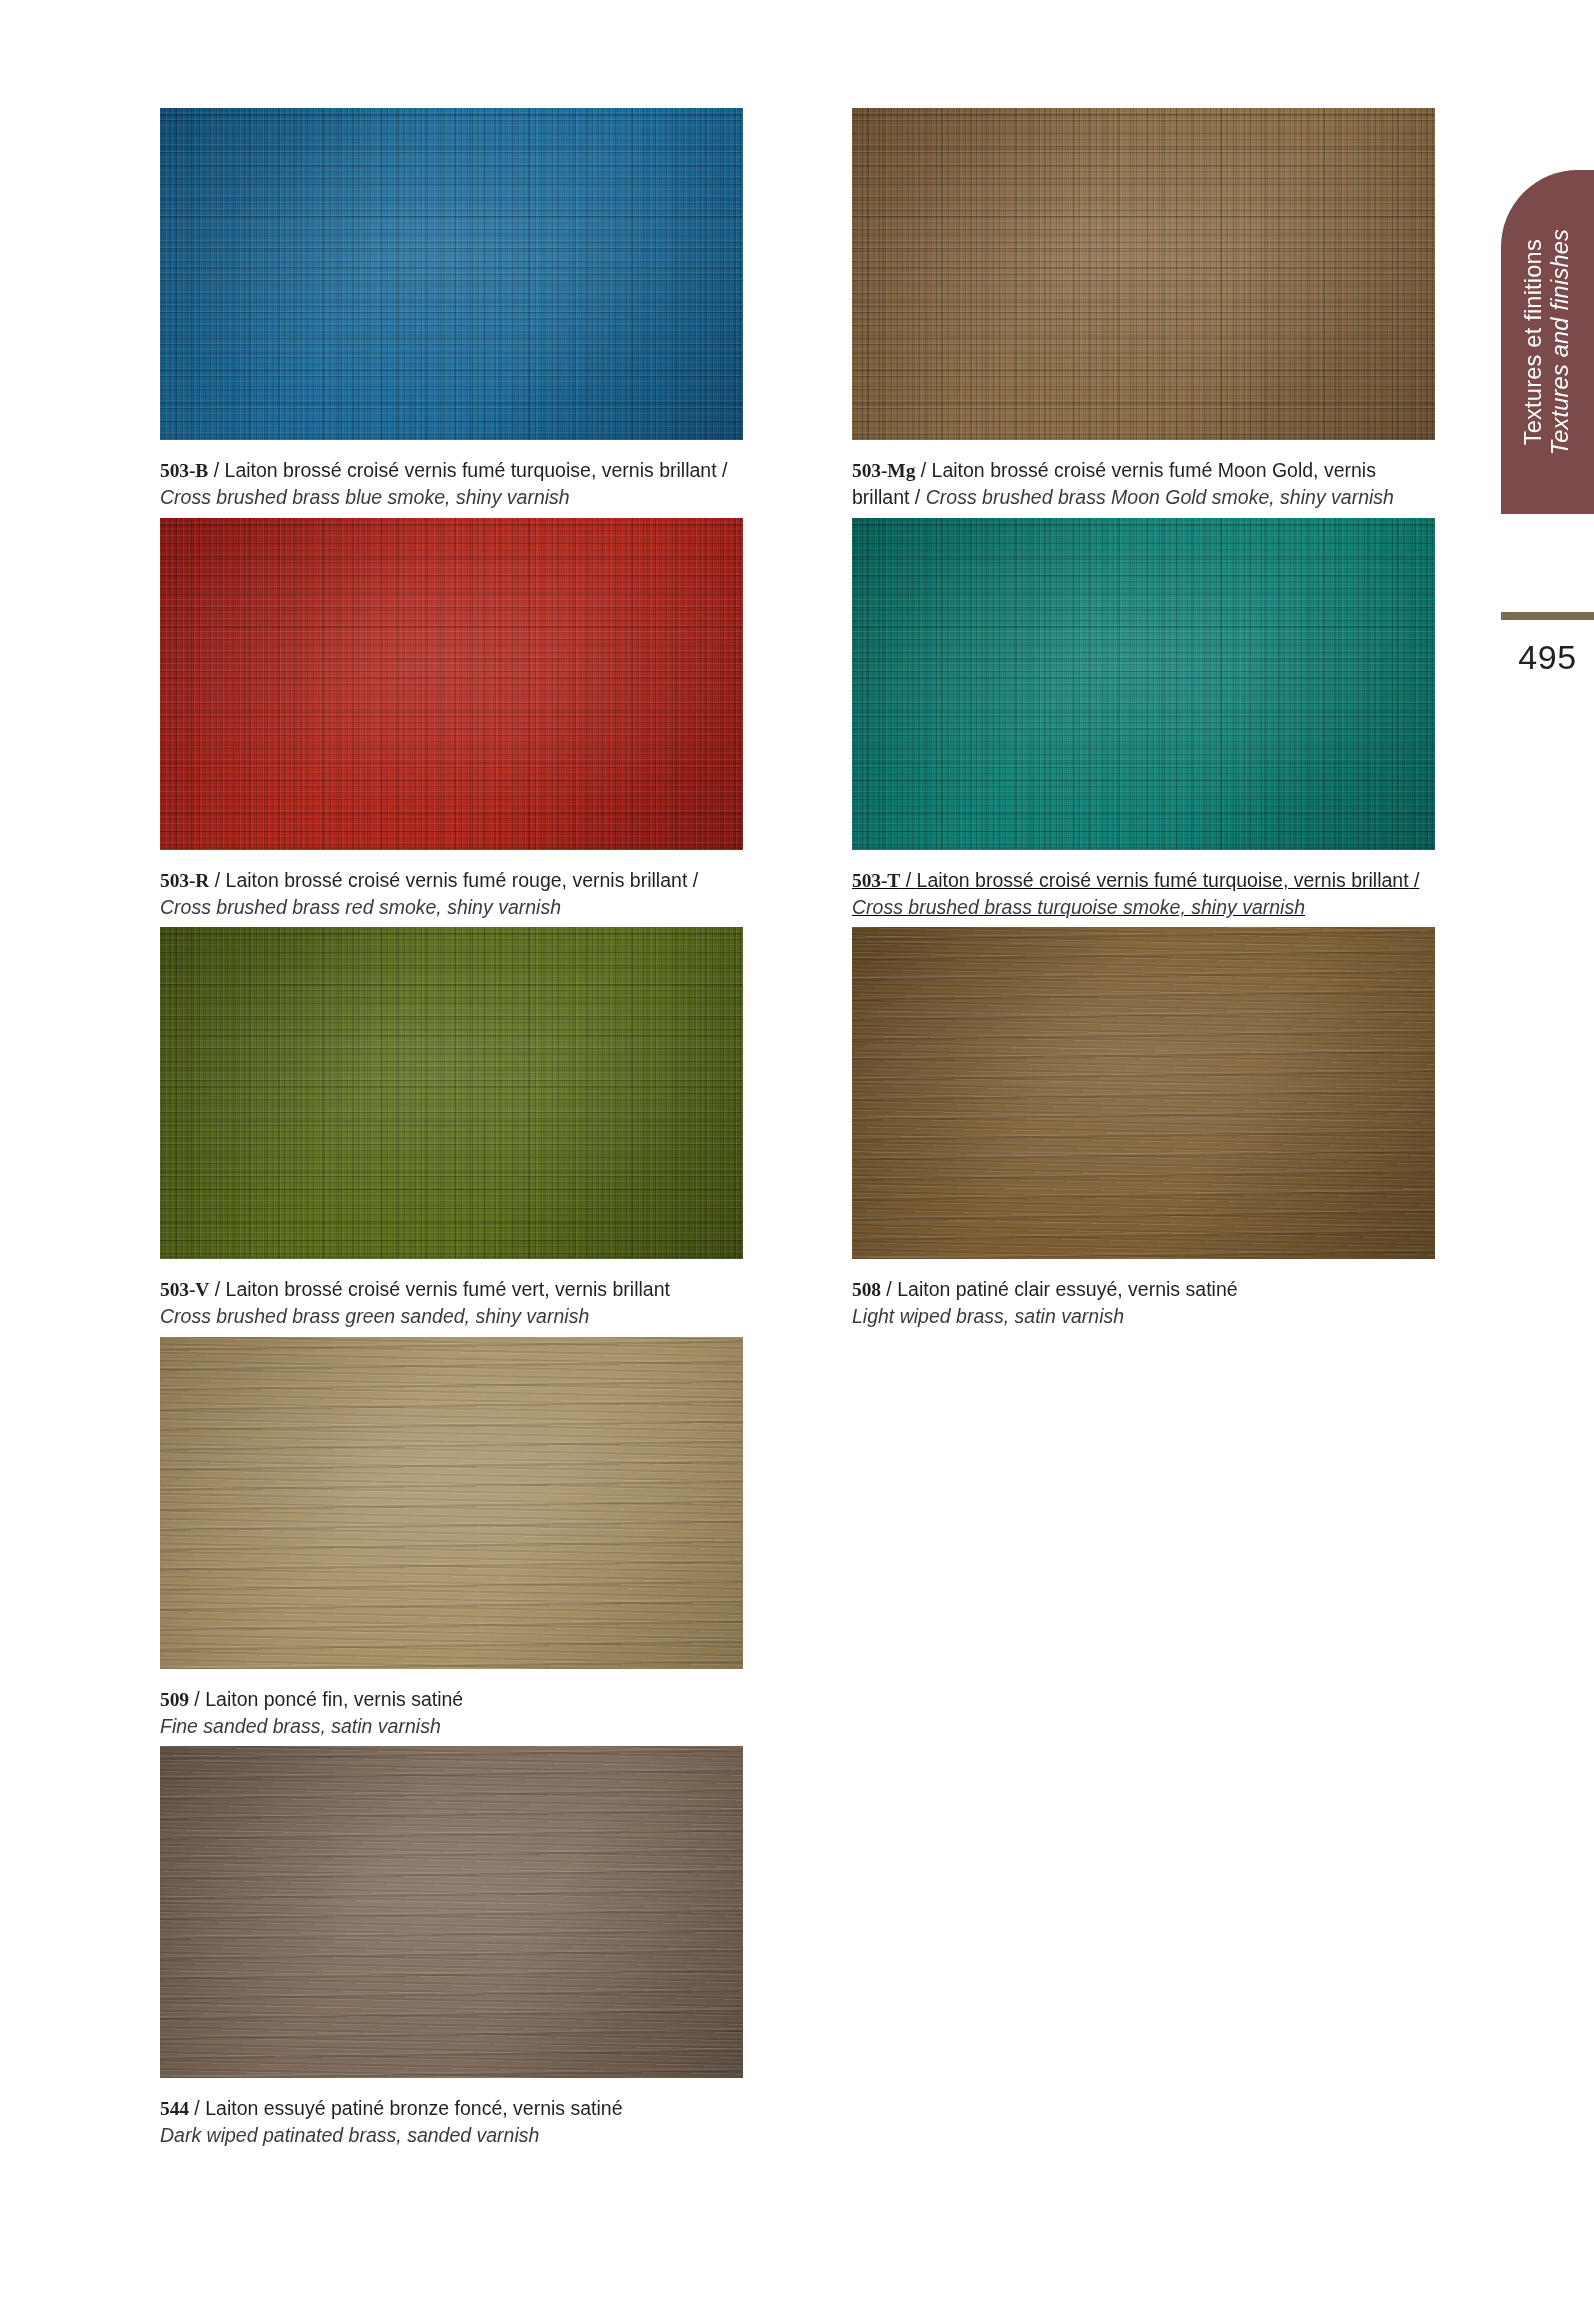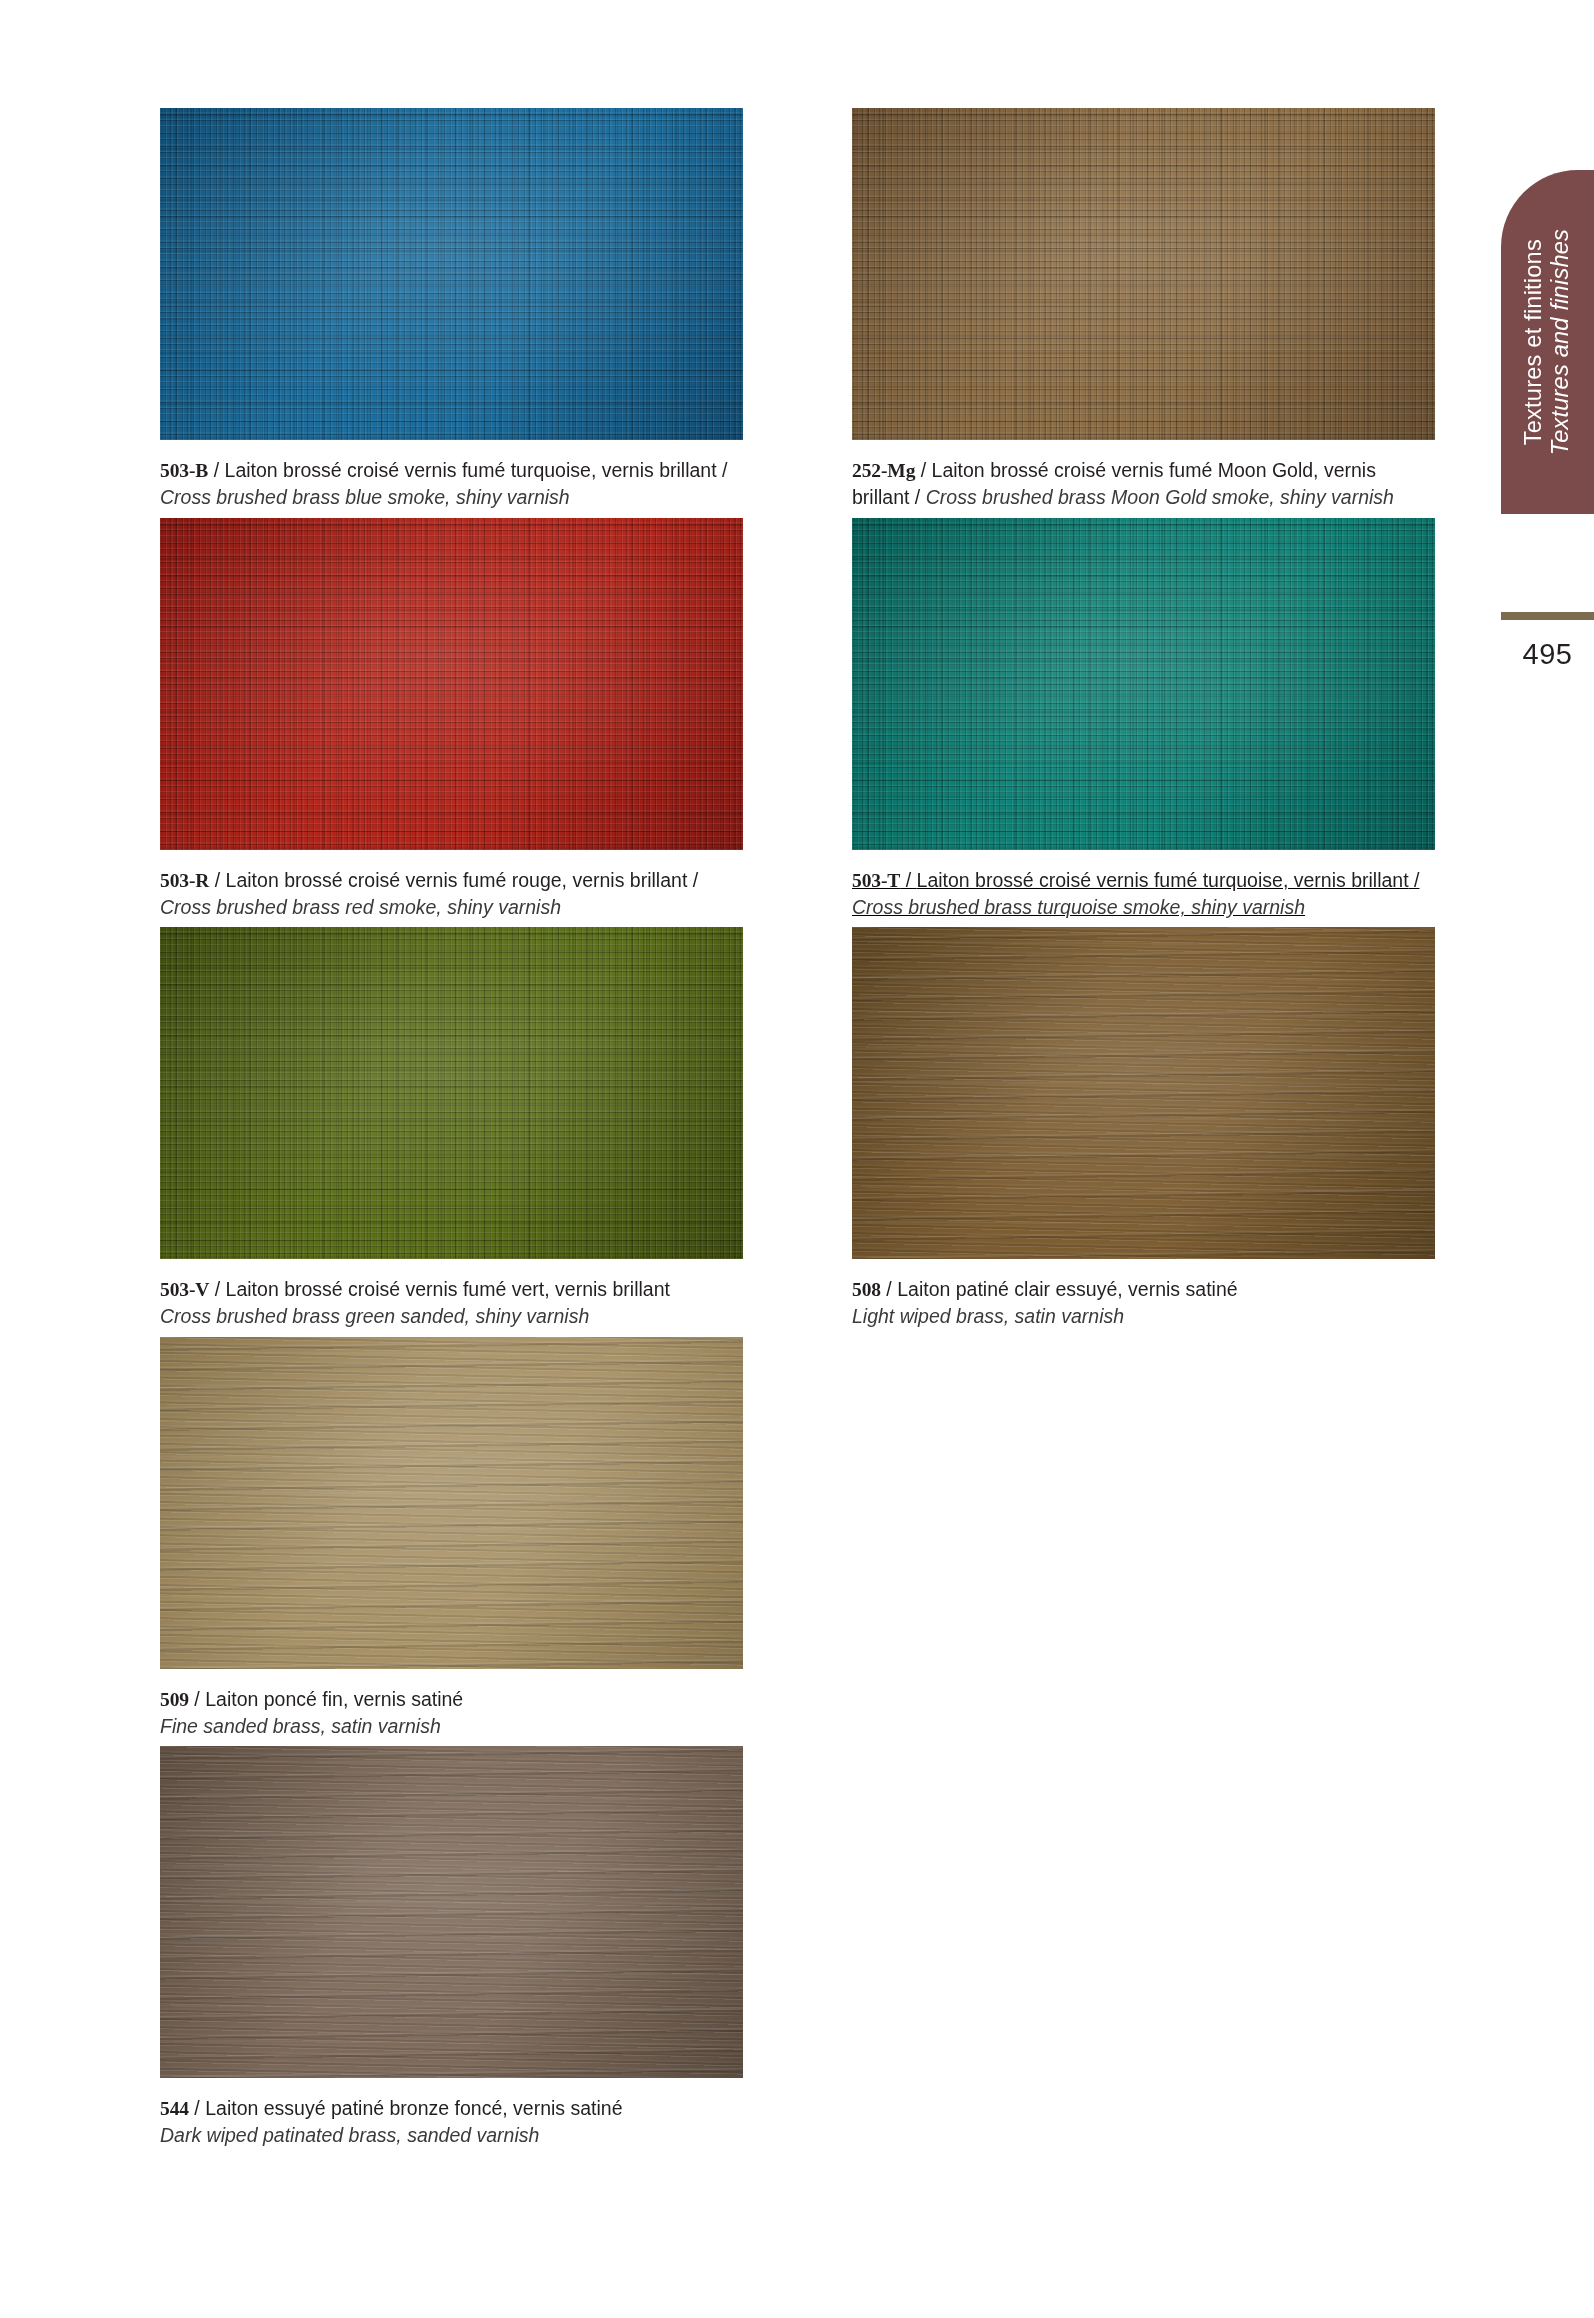--- a/index.html
+++ b/index.html
@@ -23,21 +23,21 @@
     line-height:1.15;
   }
   .tab-fr{color:#ffffff;font-size:23.6px;letter-spacing:0.2px;}
   .tab-en{color:#ffffff;font-size:23.6px;font-style:italic;letter-spacing:0.2px;}
 
   .page-rule{
     position:absolute;left:1501px;top:612px;width:93px;height:7.7px;
   }
   .page-number{
     position:absolute;left:1501px;top:638px;width:93px;
-    text-align:center;font-size:29px;color:#231f20;letter-spacing:0.6px;
+    text-align:center;font-size:34px;color:#231f20;letter-spacing:0.6px;
   }
 
   
   .grid{position:absolute;left:0;top:0;width:1581px;height:2319px;}
   .cell{position:absolute;}
   .col-l{left:160px;width:583px;}
   .col-r{left:852px;width:583px;}
 
   .swatch{
     width:583px;height:332px;display:block;position:relative;overflow:hidden;
@@ -113,21 +113,21 @@
       <div class="cell col-l" style="top: 108px;">
         <div class="swatch tex-cross" style="background: linear-gradient(118deg, rgb(15, 79, 120) 0%, rgb(26, 109, 158) 38%, rgb(26, 109, 158) 62%, rgb(15, 79, 120) 100%);">
           <div class="tex-vig" style="background: radial-gradient(130% 115% at 48% 42%, rgba(255, 255, 255, 0.13) 0%, rgba(255, 255, 255, 0) 45%, rgba(0, 0, 0, 0.16) 100%);"></div>
         </div>
         <div class="caption"><span class="code">503-B</span><span class="sep"> / </span><span class="fr">Laiton brossé croisé vernis fumé turquoise, vernis brillant</span><span class="sep"> / </span><span class="en">Cross brushed brass blue smoke, shiny varnish</span></div>
       </div>
       <div class="cell col-r" style="top: 108px;">
         <div class="swatch tex-cross" style="background: linear-gradient(118deg, rgb(109, 82, 50) 0%, rgb(141, 110, 69) 38%, rgb(141, 110, 69) 62%, rgb(109, 82, 50) 100%);">
           <div class="tex-vig" style="background: radial-gradient(130% 115% at 48% 42%, rgba(255, 255, 255, 0.13) 0%, rgba(255, 255, 255, 0) 45%, rgba(0, 0, 0, 0.16) 100%);"></div>
         </div>
-        <div class="caption"><span class="code">252-Mg</span><span class="sep"> / </span><span class="fr">Laiton brossé croisé vernis fumé Moon Gold, vernis brillant</span><span class="sep"> / </span><span class="en">Cross brushed brass Moon Gold smoke, shiny varnish</span></div>
+        <div class="caption"><span class="code">503-Mg</span><span class="sep"> / </span><span class="fr">Laiton brossé croisé vernis fumé Moon Gold, vernis brillant</span><span class="sep"> / </span><span class="en">Cross brushed brass Moon Gold smoke, shiny varnish</span></div>
       </div>
       <div class="cell col-l" style="top: 518px;">
         <div class="swatch tex-cross" style="background: linear-gradient(118deg, rgb(138, 23, 16) 0%, rgb(181, 36, 25) 38%, rgb(181, 36, 25) 62%, rgb(138, 23, 16) 100%);">
           <div class="tex-vig" style="background: radial-gradient(130% 115% at 48% 42%, rgba(255, 255, 255, 0.13) 0%, rgba(255, 255, 255, 0) 45%, rgba(0, 0, 0, 0.16) 100%);"></div>
         </div>
         <div class="caption"><span class="code">503-R</span><span class="sep"> / </span><span class="fr">Laiton brossé croisé vernis fumé rouge, vernis brillant</span><span class="sep"> / </span><span class="en">Cross brushed brass red smoke, shiny varnish</span></div>
       </div>
       <div class="cell col-r" style="top: 518px; text-decoration: underline;">
         <div class="swatch tex-cross" style="background: linear-gradient(118deg, rgb(5, 96, 89) 0%, rgb(13, 130, 119) 38%, rgb(13, 130, 119) 62%, rgb(5, 96, 89) 100%);">
           <div class="tex-vig" style="background: radial-gradient(130% 115% at 48% 42%, rgba(255, 255, 255, 0.13) 0%, rgba(255, 255, 255, 0) 45%, rgba(0, 0, 0, 0.16) 100%);"></div>

